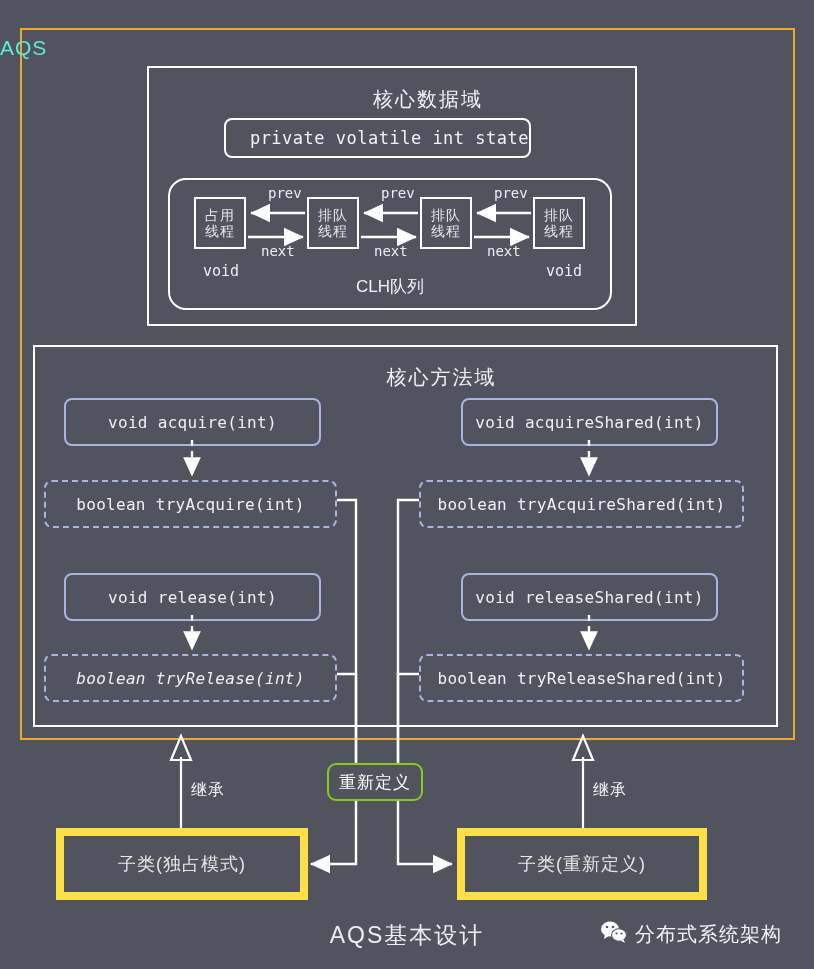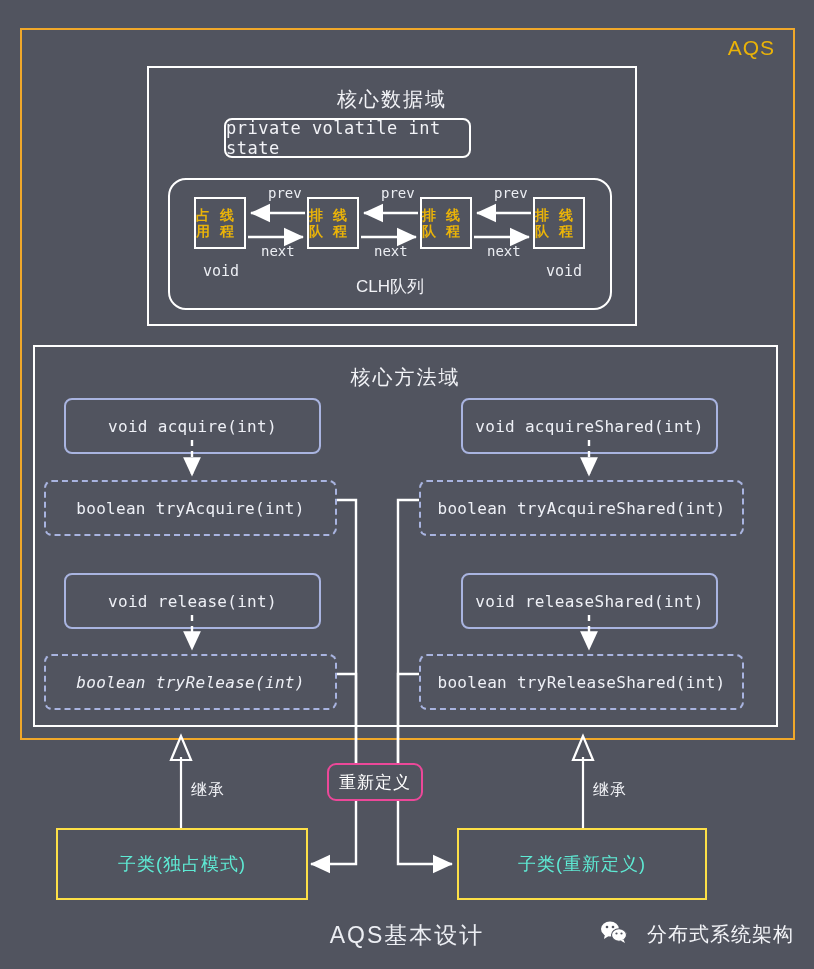--- a/index.html
+++ b/index.html
@@ -24,32 +24,33 @@
     position: absolute;
     left: 20px;  top: 28px;
     width: 775px; height: 712px;
     border: 2px solid #f0a82a;
     background: transparent;
   }
   .aqs-title {
     position: absolute;
     left: 0; top: 36px;
     width: 775px;
-    text-align: right;
-    color: #eab308;
+    text-align: left;
+    color: #5eead4;
     font-size: 21px;
     letter-spacing: 1px;
     font-family: "Liberation Sans", sans-serif;
   }
 
   
   .panel {
     position: absolute;
     border: 2px solid #ffffff;
     background: transparent;
+    padding-left: 36px;
   }
   .panel-title {
     position: absolute;
     width: 100%;
     text-align: center;
     color: #f2f3f7;
     font-size: 20px;
     letter-spacing: 2px;
   }
 
@@ -58,24 +59,24 @@
   .panel-data .panel-title { top: 18px; }
 
   
   .panel-method { left: 33px; top: 345px; width: 745px; height: 382px; }
   .panel-method .panel-title { top: 17px; }
 
   
   .state-box {
     position: absolute;
     left: 224px; top: 118px;
-    width: 247px; height: 40px;
+    width: 307px; height: 40px;
     border: 2px solid #ffffff;
     border-radius: 8px;
-    display: flex; align-items: center; justify-content: flex-start;
+    display: flex; align-items: center; justify-content: flex-end;
     color: #f2f3f7;
     font-family: "DejaVu Sans Mono", monospace;
     font-size: 17px;
     letter-spacing: 0.5px;
   }
 
   
   .clh-box {
     position: absolute;
     left: 168px; top: 178px;
@@ -96,71 +97,70 @@
     color: #eceef3;
     font-family: "DejaVu Sans Mono", monospace;
     font-size: 15px;
   }
 
   
   .node {
     position: absolute;
     width: 52px; height: 52px;
     border: 2px solid #ffffff;
-    color: #eab308;
+    color: #e5e5e5;
     font-size: 14px;
     line-height: 16px;
-    display: flex; 
+    display: flex; flex-direction: column;
     align-items: center; justify-content: center;
     letter-spacing: 1px;
-    font-weight: bold;
   }
 
   
   .linklbl {
     position: absolute;
     color: #eceef3;
     font-family: "DejaVu Sans Mono", monospace;
     font-size: 14px;
   }
 
   
   .mbox {
     position: absolute;
-    height: 56px;
+    height: 48px;
     border: 2px solid #a9b4e0;
     border-radius: 8px;
     display: flex; align-items: center; justify-content: center;
     color: #eef0f6;
     font-family: "DejaVu Sans Mono", monospace;
     font-size: 16px;
     letter-spacing: 0.3px;
     white-space: nowrap;
   }
   .mbox.dashed {
     border-style: dashed;
     border-width: 2px;
   }
 
   
   .subclass {
     position: absolute;
-    border: 2px solid #fde047;
+    border: 8px solid #fde047;
     display: flex; align-items: center; justify-content: center;
-    color: #5eead4;
+    color: #e5e5e5;
     font-size: 18px;
     letter-spacing: 1px;
   }
 
   
   .redef-box {
     position: absolute;
     left: 327px; top: 763px;
     width: 96px; height: 38px;
-    border: 2px solid #ec4899;
+    border: 2px solid #84cc16;
     border-radius: 9px;
     background: #51545f;
     display: flex; align-items: center; justify-content: center;
     color: #ffffff;
     font-size: 17px;
     letter-spacing: 1px;
     z-index: 6;
   }
 
   
@@ -179,21 +179,21 @@
     text-align: center;
     color: #eceef3;
     font-size: 23px;
     letter-spacing: 2px;
   }
 
   
   .brand {
     position: absolute;
     left: 600px; top: 920px;
-    display: flex; align-items: center; gap: 19px;
+    display: flex; align-items: center; gap: 7px;
   }
   .brand-text {
     color: #f2f3f7;
     font-size: 20px;
     letter-spacing: 1px;
   }
 
   
   #wires {
     position: absolute;

